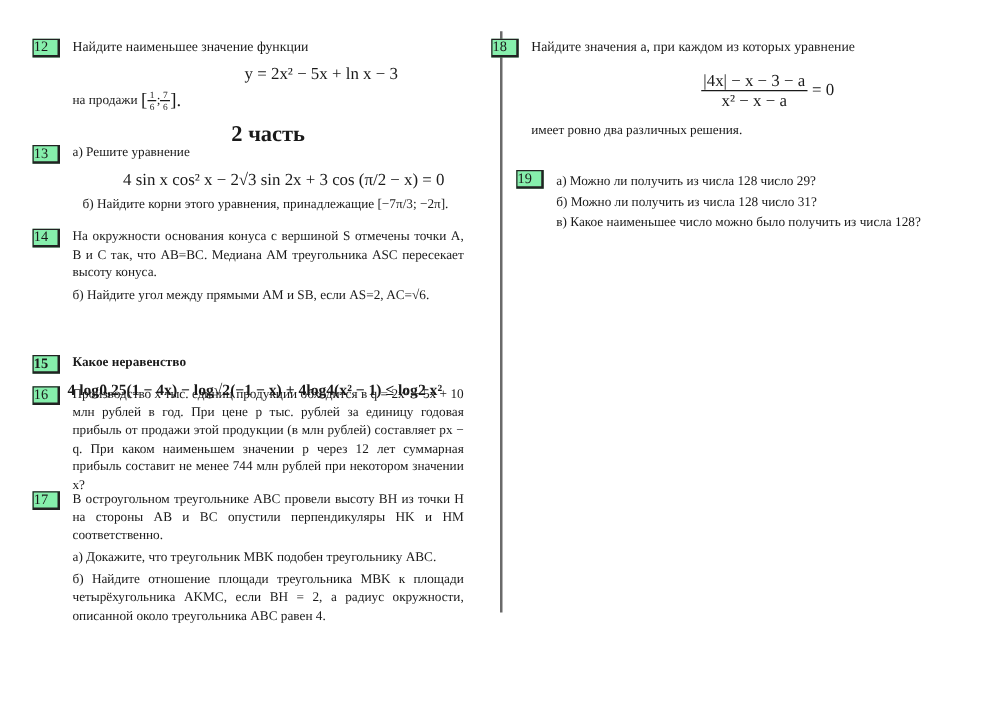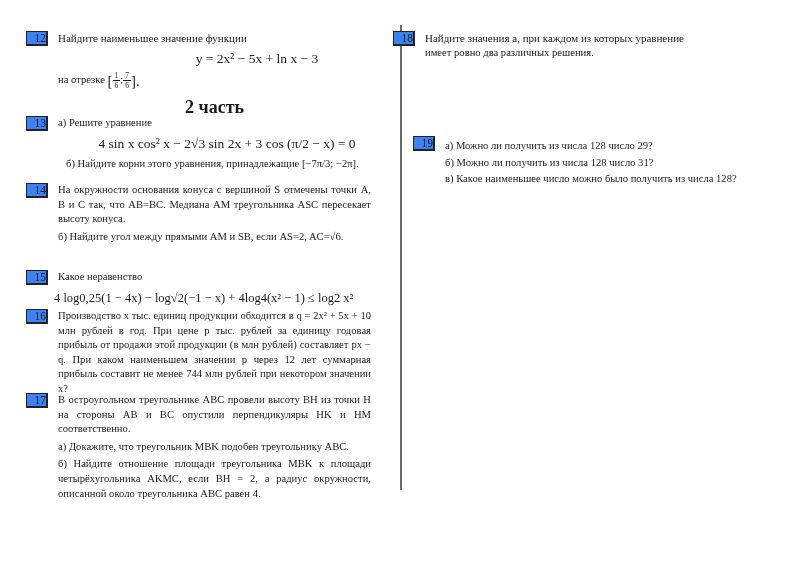--- a/index.html
+++ b/index.html
@@ -5,21 +5,21 @@
   html, body { margin: 0; padding: 0; }
   body {
     width: 800px; height: 566px; background: #ffffff; position: relative; overflow: hidden;
     font-family: "Liberation Serif", "DejaVu Serif", serif; color: #1a1a1a;
   }
   .divider { position: absolute; left: 400px; top: 25px; width: 2px; height: 465px; background: #6a6a6a; }
   .task { position: absolute; font-size: 10.6px; line-height: 14.6px; }
   .num {
     position: absolute; left: 0; top: 0; width: 22px; height: 15px;
     border: 1px solid #222; border-right-width: 2px; border-bottom-width: 2px;
-    box-sizing: border-box; font-size: 11.5px; line-height: 13px; text-align: right; background:#3b82f6;
+    box-sizing: border-box; font-size: 11.5px; line-height: 13px; text-align: left; background:#86efac;
   }
   .body { margin-left: 32px; }
   .just { text-align: justify; text-align-last: left; }
   .formula { text-align: center; font-size: 13.5px; line-height: 20px; margin: 3px 0; }
   .frac { display: inline-flex; flex-direction: column; vertical-align: middle; text-align: center; line-height: 1; }
   .frac .n { border-bottom: 1px solid #1a1a1a; padding: 0 2px 1px; }
   .frac .d { padding: 1px 2px 0; }
   .frac.small { font-size: 7.5px; }
   .br { font-size: 15px; vertical-align: middle; }
   .section-title { position: absolute; left: 185px; top: 97px; font-weight: bold; font-size: 18px; }
@@ -28,21 +28,21 @@
 <body>
 
 <div class="divider"></div>
 
 <div class="task" style="left:26px; top:31px; width:370px;">
   <div class="num">12</div>
   <div class="body">
     <div style="font-size:11px;">Найдите наименьшее значение функции</div>
     <div class="formula" style="margin-left:60px;">y = 2x² − 5x + ln x − 3</div>
     <div>
-      <span>на отрезке</span>
+      <span>на продажи</span>
       <span class="br">[</span><span class="frac small">
           <span class="n">1</span>
           <span class="d">6</span>
         </span><span>;</span><span class="frac small">
           <span class="n">7</span>
           <span class="d">6</span>
         </span><span class="br">].</span>
     </div>
   </div>
 </div>
@@ -59,21 +59,21 @@
 </div>
 
 <div class="task" style="left:26px; top:183px; width:345px;">
   <div class="num">14</div>
   <div class="body">
     <div class="just">На окружности основания конуса с вершиной S отмечены точки A, B и C так, что AB=BC. Медиана AM треугольника ASC пересекает высоту конуса.</div>
     <div style="margin-top:3px;">б) Найдите угол между прямыми AM и SB, если AS=2, AC=√6.</div>
   </div>
 </div>
 
-<div class="task" style="left:26px; top:270px; width:370px;">
+<div class="task" style="left:26px; top:284px; width:370px;font-weight:bold;">
   <div class="num">15</div>
   <div class="body">
     <div>Какое неравенство</div>
     <div class="formula" style="text-align:left; font-size:12.5px; margin-left:-4px;">4 log0,25(1 − 4x) − log√2(−1 − x) + 4log4(x² − 1) ≤ log2 x²</div>
   </div>
 </div>
 
 <div class="task" style="left:26px; top:309px; width:345px;">
   <div class="num">16</div>
   <div class="body">
@@ -87,20 +87,27 @@
     <div class="just">В остроугольном треугольнике ABC провели высоту BH из точки H на стороны AB и BC опустили перпендикуляры HK и HM соответственно.</div>
     <div style="margin-top:3px;">а) Докажите, что треугольник MBK подобен треугольнику ABC.</div>
     <div class="just" style="margin-top:3px;">б) Найдите отношение площади треугольника MBK к площади четырёхугольника AKMC, если BH = 2, а радиус окружности, описанной около треугольника ABC равен 4.</div>
   </div>
 </div>
 
 <div class="task" style="left:393px; top:31px; width:370px;">
   <div class="num">18</div>
   <div class="body">
     <div style="font-size:11px;">Найдите значения a, при каждом из которых уравнение</div>
+    <div class="formula" style="margin:12px 0 10px 40px;">
+      <span class="frac">
+          <span class="n">|4x| − x − 3 − a</span>
+          <span class="d">x² − x − a</span>
+        </span>
+      <span>= 0</span>
+    </div>
     <div>имеет ровно два различных решения.</div>
   </div>
 </div>
 
 <div class="task" style="left:413px; top:136px; width:360px;">
   <div class="num">19</div>
   <div class="body">
     <div style="margin-top:3px;">а) Можно ли получить из числа 128 число 29?</div>
     <div style="margin-top:2px;">б) Можно ли получить из числа 128 число 31?</div>
     <div style="margin-top:2px;">в) Какое наименьшее число можно было получить из числа 128?</div>

